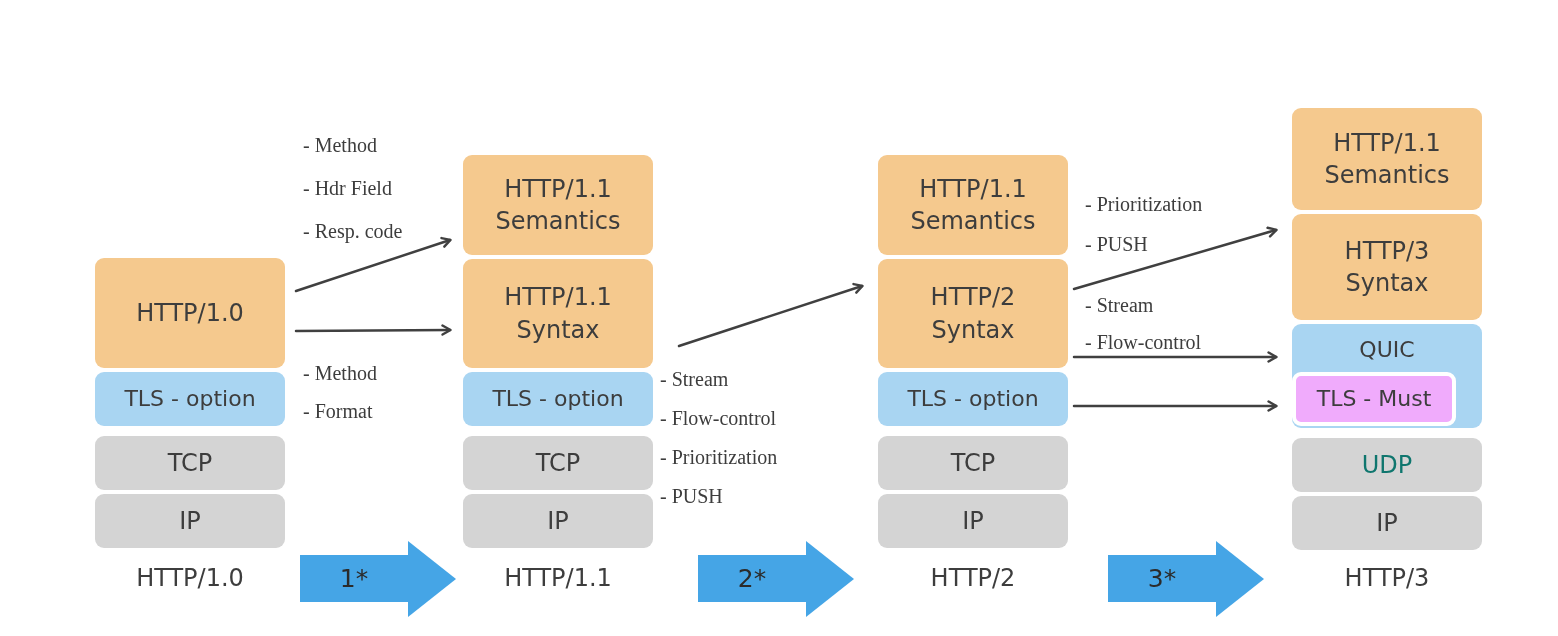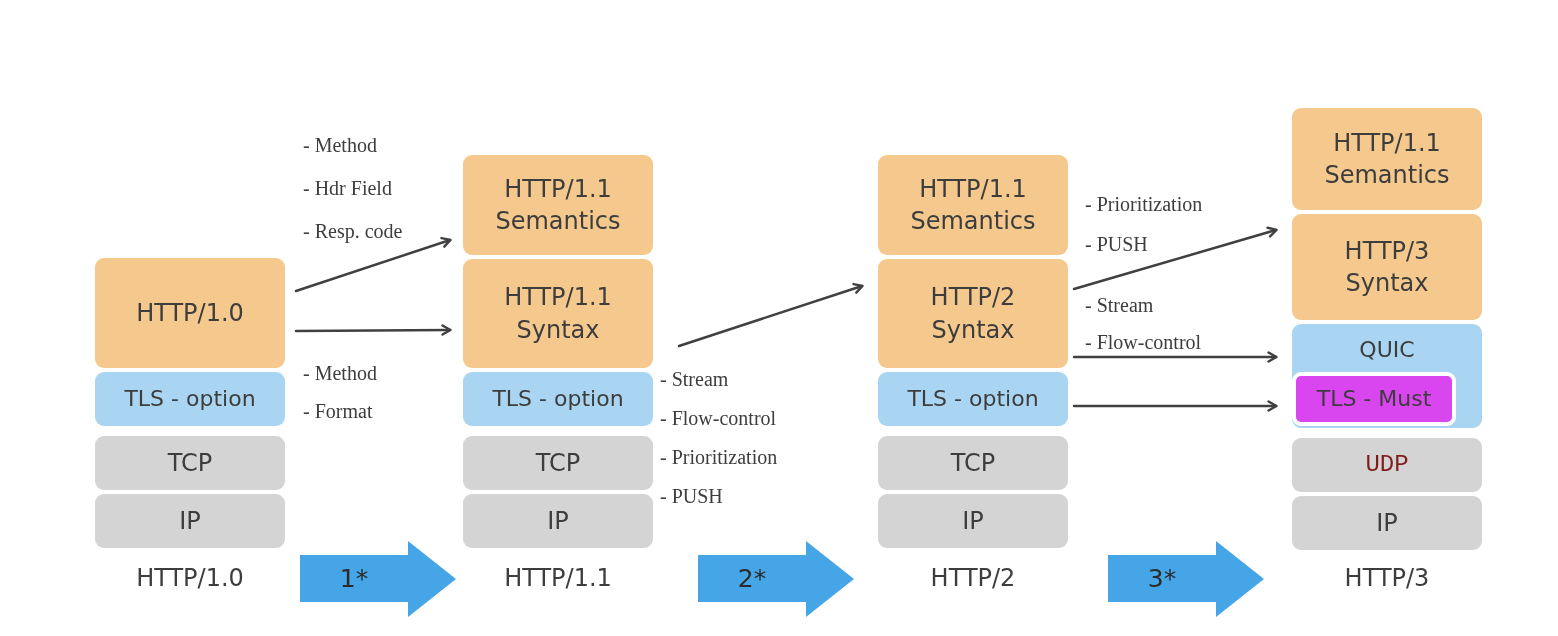--- a/index.html
+++ b/index.html
@@ -13,28 +13,28 @@
   }
   .block {
     position:absolute; width:190px; border-radius:9px;
     display:flex; align-items:center; justify-content:center; text-align:center;
     font-size:24px; line-height:1.35; white-space:pre-line; color:#3d3d3d;
   }
   .orange { background:#f5c98e; }
   .blue   { background:#a9d5f2; }
   .gray   { background:#d4d4d4;margin-top:6px; }
   .tls-text { font-size:22px; }
-  .udp-text { color:#7f1d1d;font-family:Liberation Mono, monospace; }
+  .udp-text { color:#0f766e; }
   .quic-label {
     position:absolute; left:0; top:0; width:190px; height:52px;
     display:flex; align-items:center; justify-content:center; font-size:22px;
   }
   .tls-must {
     position:absolute; left:0px; top:48px; width:164px; height:54px;
-    background:#d946ef; border:4px solid #ffffff; border-radius:9px;
+    background:#f0abfc; border:4px solid #ffffff; border-radius:9px;
     box-sizing:border-box; display:flex; align-items:center; justify-content:center;
     font-size:22px;
   }
   .caption {
     position:absolute; top:564px; width:190px; text-align:center; font-size:24px;
   }
   .notes { position:absolute; font-size:20px;font-family:Liberation Serif, serif; }
   .notes div { white-space:nowrap; }
   .g1t { left:303px; top:124px; } .g1t div { line-height:43px; }
   .g1b { left:303px; top:354px; } .g1b div { line-height:38px; }

